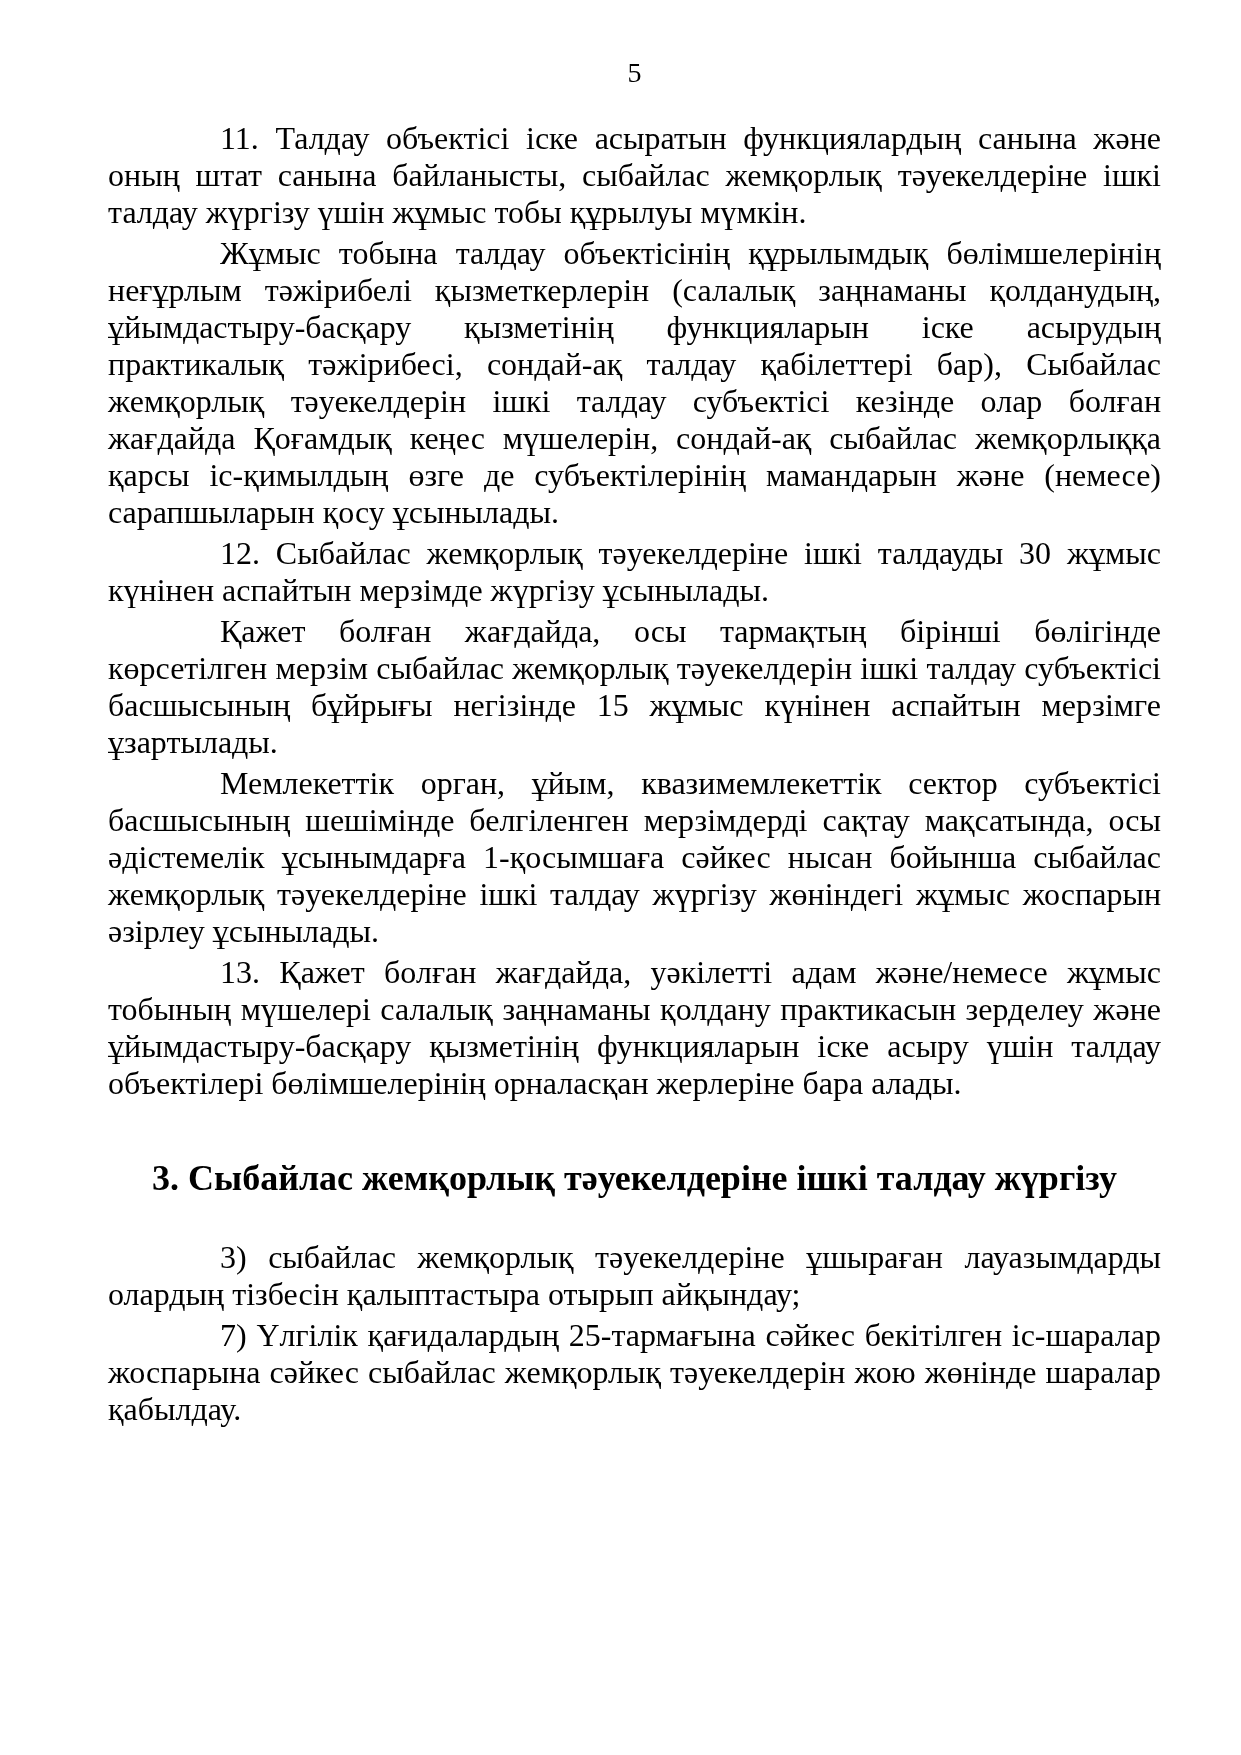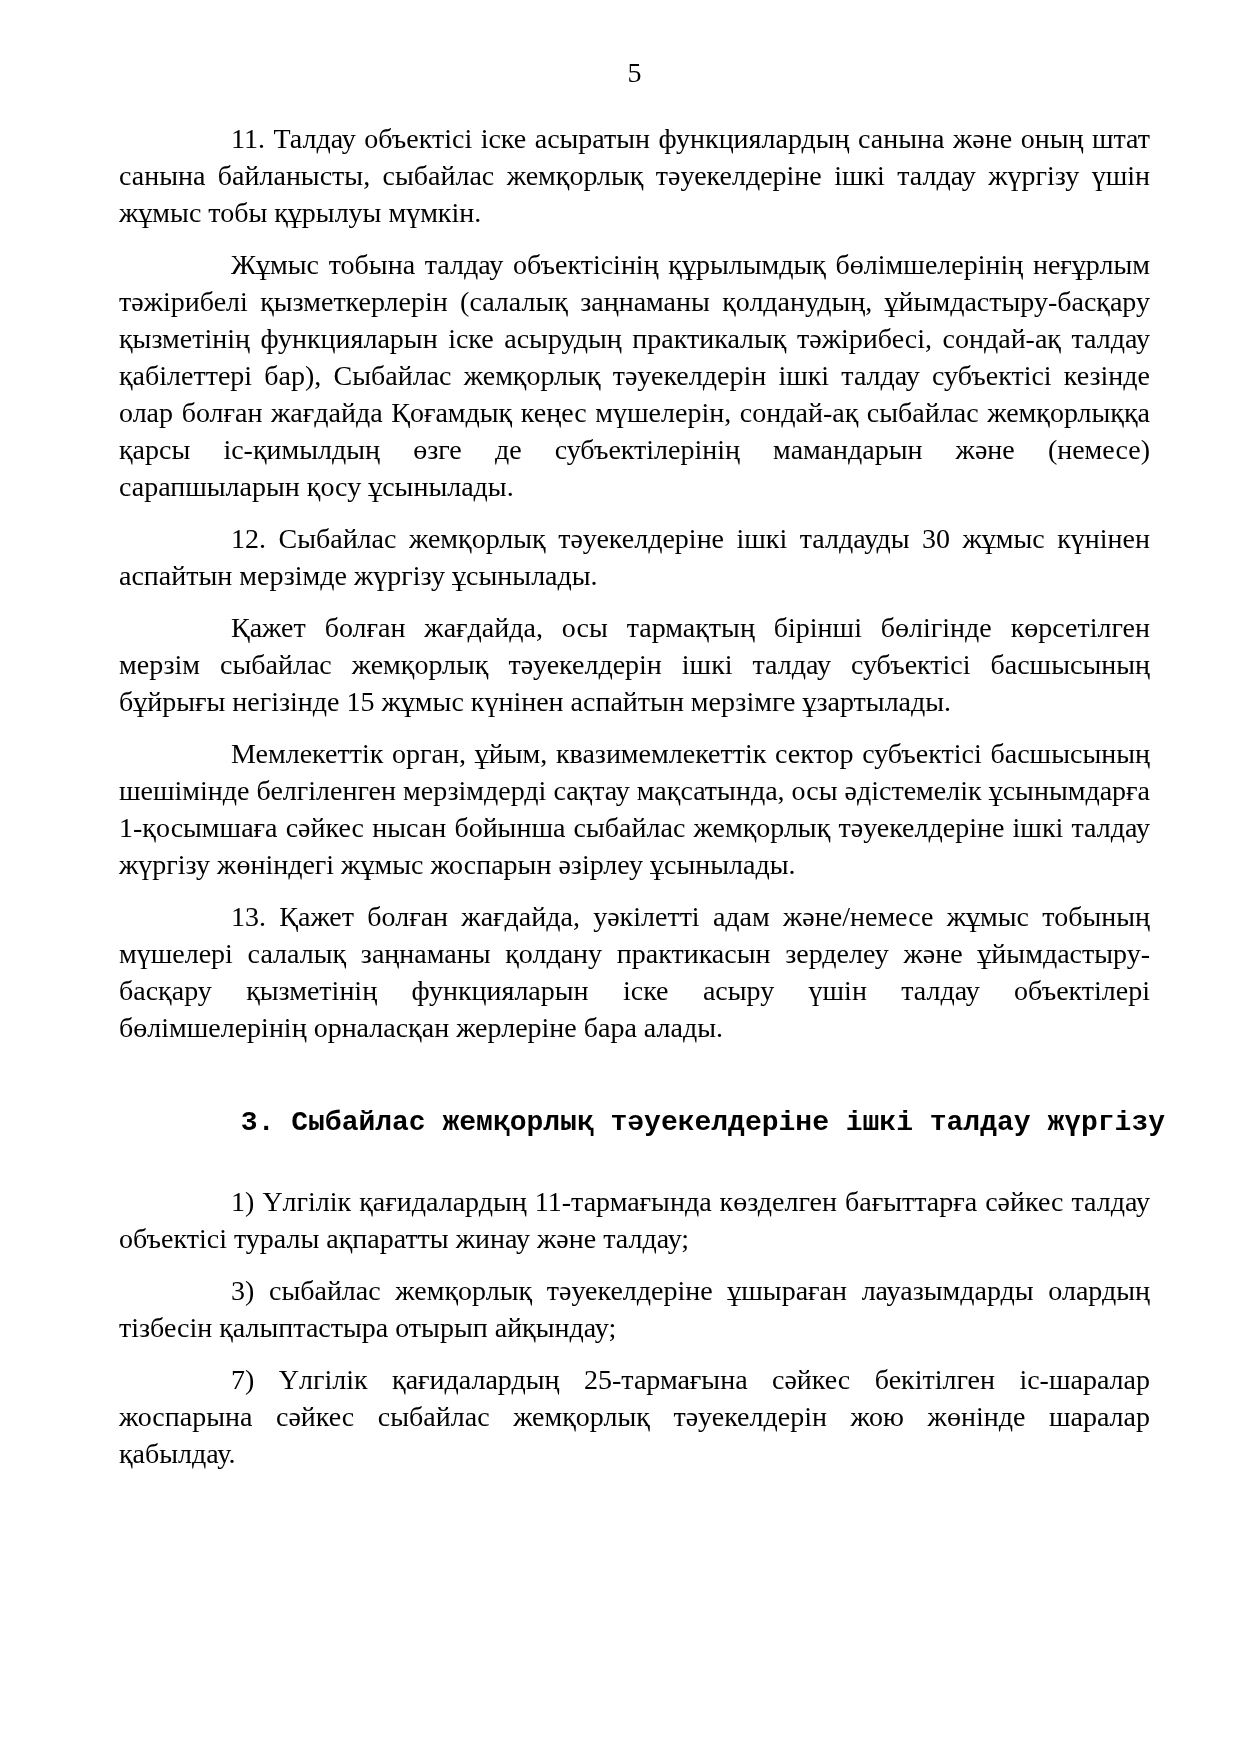--- a/index.html
+++ b/index.html
@@ -19,34 +19,33 @@
     padding: 58px 76px 0 104px;
     overflow: hidden;
   }
   .page-number {
     text-align: center;
     font-size: 28px;
     line-height: 30px;
     margin-bottom: 32px;
   }
   .content p {
-    margin: 15px;
-    font-size: 28px;
+    margin: 4px;
+    font-size: 32px;
     line-height: 37px;
     text-align: justify;
     text-indent: 112px;
   }
   .section-heading {
-    font-size: 28px;
+    font-size: 36px;
     line-height: 37px;
     font-weight: bold;
-    text-align: right;
+    text-align: center;
     text-indent: 0;
     margin: 58px 0 42px 0;
-    font-family: Liberation Mono, monospace;
   }
 </style>
 </head>
 <body>
 
 <div class="page">
 
   <div class="page-number">5</div>
 
   <div class="content">
@@ -60,21 +59,20 @@
     <p>Қажет болған жағдайда, осы тармақтың бірінші бөлігінде көрсетілген мерзім сыбайлас жемқорлық тәуекелдерін ішкі талдау субъектісі басшысының бұйрығы негізінде 15 жұмыс күнінен аспайтын мерзімге ұзартылады.</p>
 
     <p>Мемлекеттік орган, ұйым, квазимемлекеттік сектор субъектісі басшысының шешімінде белгіленген мерзімдерді сақтау мақсатында, осы әдістемелік ұсынымдарға 1-қосымшаға сәйкес нысан бойынша сыбайлас жемқорлық тәуекелдеріне ішкі талдау жүргізу жөніндегі жұмыс жоспарын әзірлеу ұсынылады.</p>
 
 
     <p>13. Қажет болған жағдайда, уәкілетті адам және/немесе жұмыс тобының мүшелері салалық заңнаманы қолдану практикасын зерделеу және ұйымдастыру-басқару қызметінің функцияларын іске асыру үшін талдау объектілері бөлімшелерінің орналасқан жерлеріне бара алады.</p>
 
     <h2 class="section-heading">3. Сыбайлас жемқорлық тәуекелдеріне ішкі талдау жүргізу</h2>
 
 
-    <p>1) Үлгілік қағидалардың 11-тармағында көзделген бағыттарға сәйкес талдау объектісі туралы ақпаратты жинау және талдау;</p>
 
 
     <p>3) сыбайлас жемқорлық тәуекелдеріне ұшыраған лауазымдарды олардың тізбесін қалыптастыра отырып айқындау;</p>
 
     <p>7) Үлгілік қағидалардың 25-тармағына сәйкес бекітілген іс-шаралар жоспарына сәйкес сыбайлас жемқорлық тәуекелдерін жою жөнінде шаралар қабылдау.</p>
 
   </div>
 </div>
 
 </body></html>

